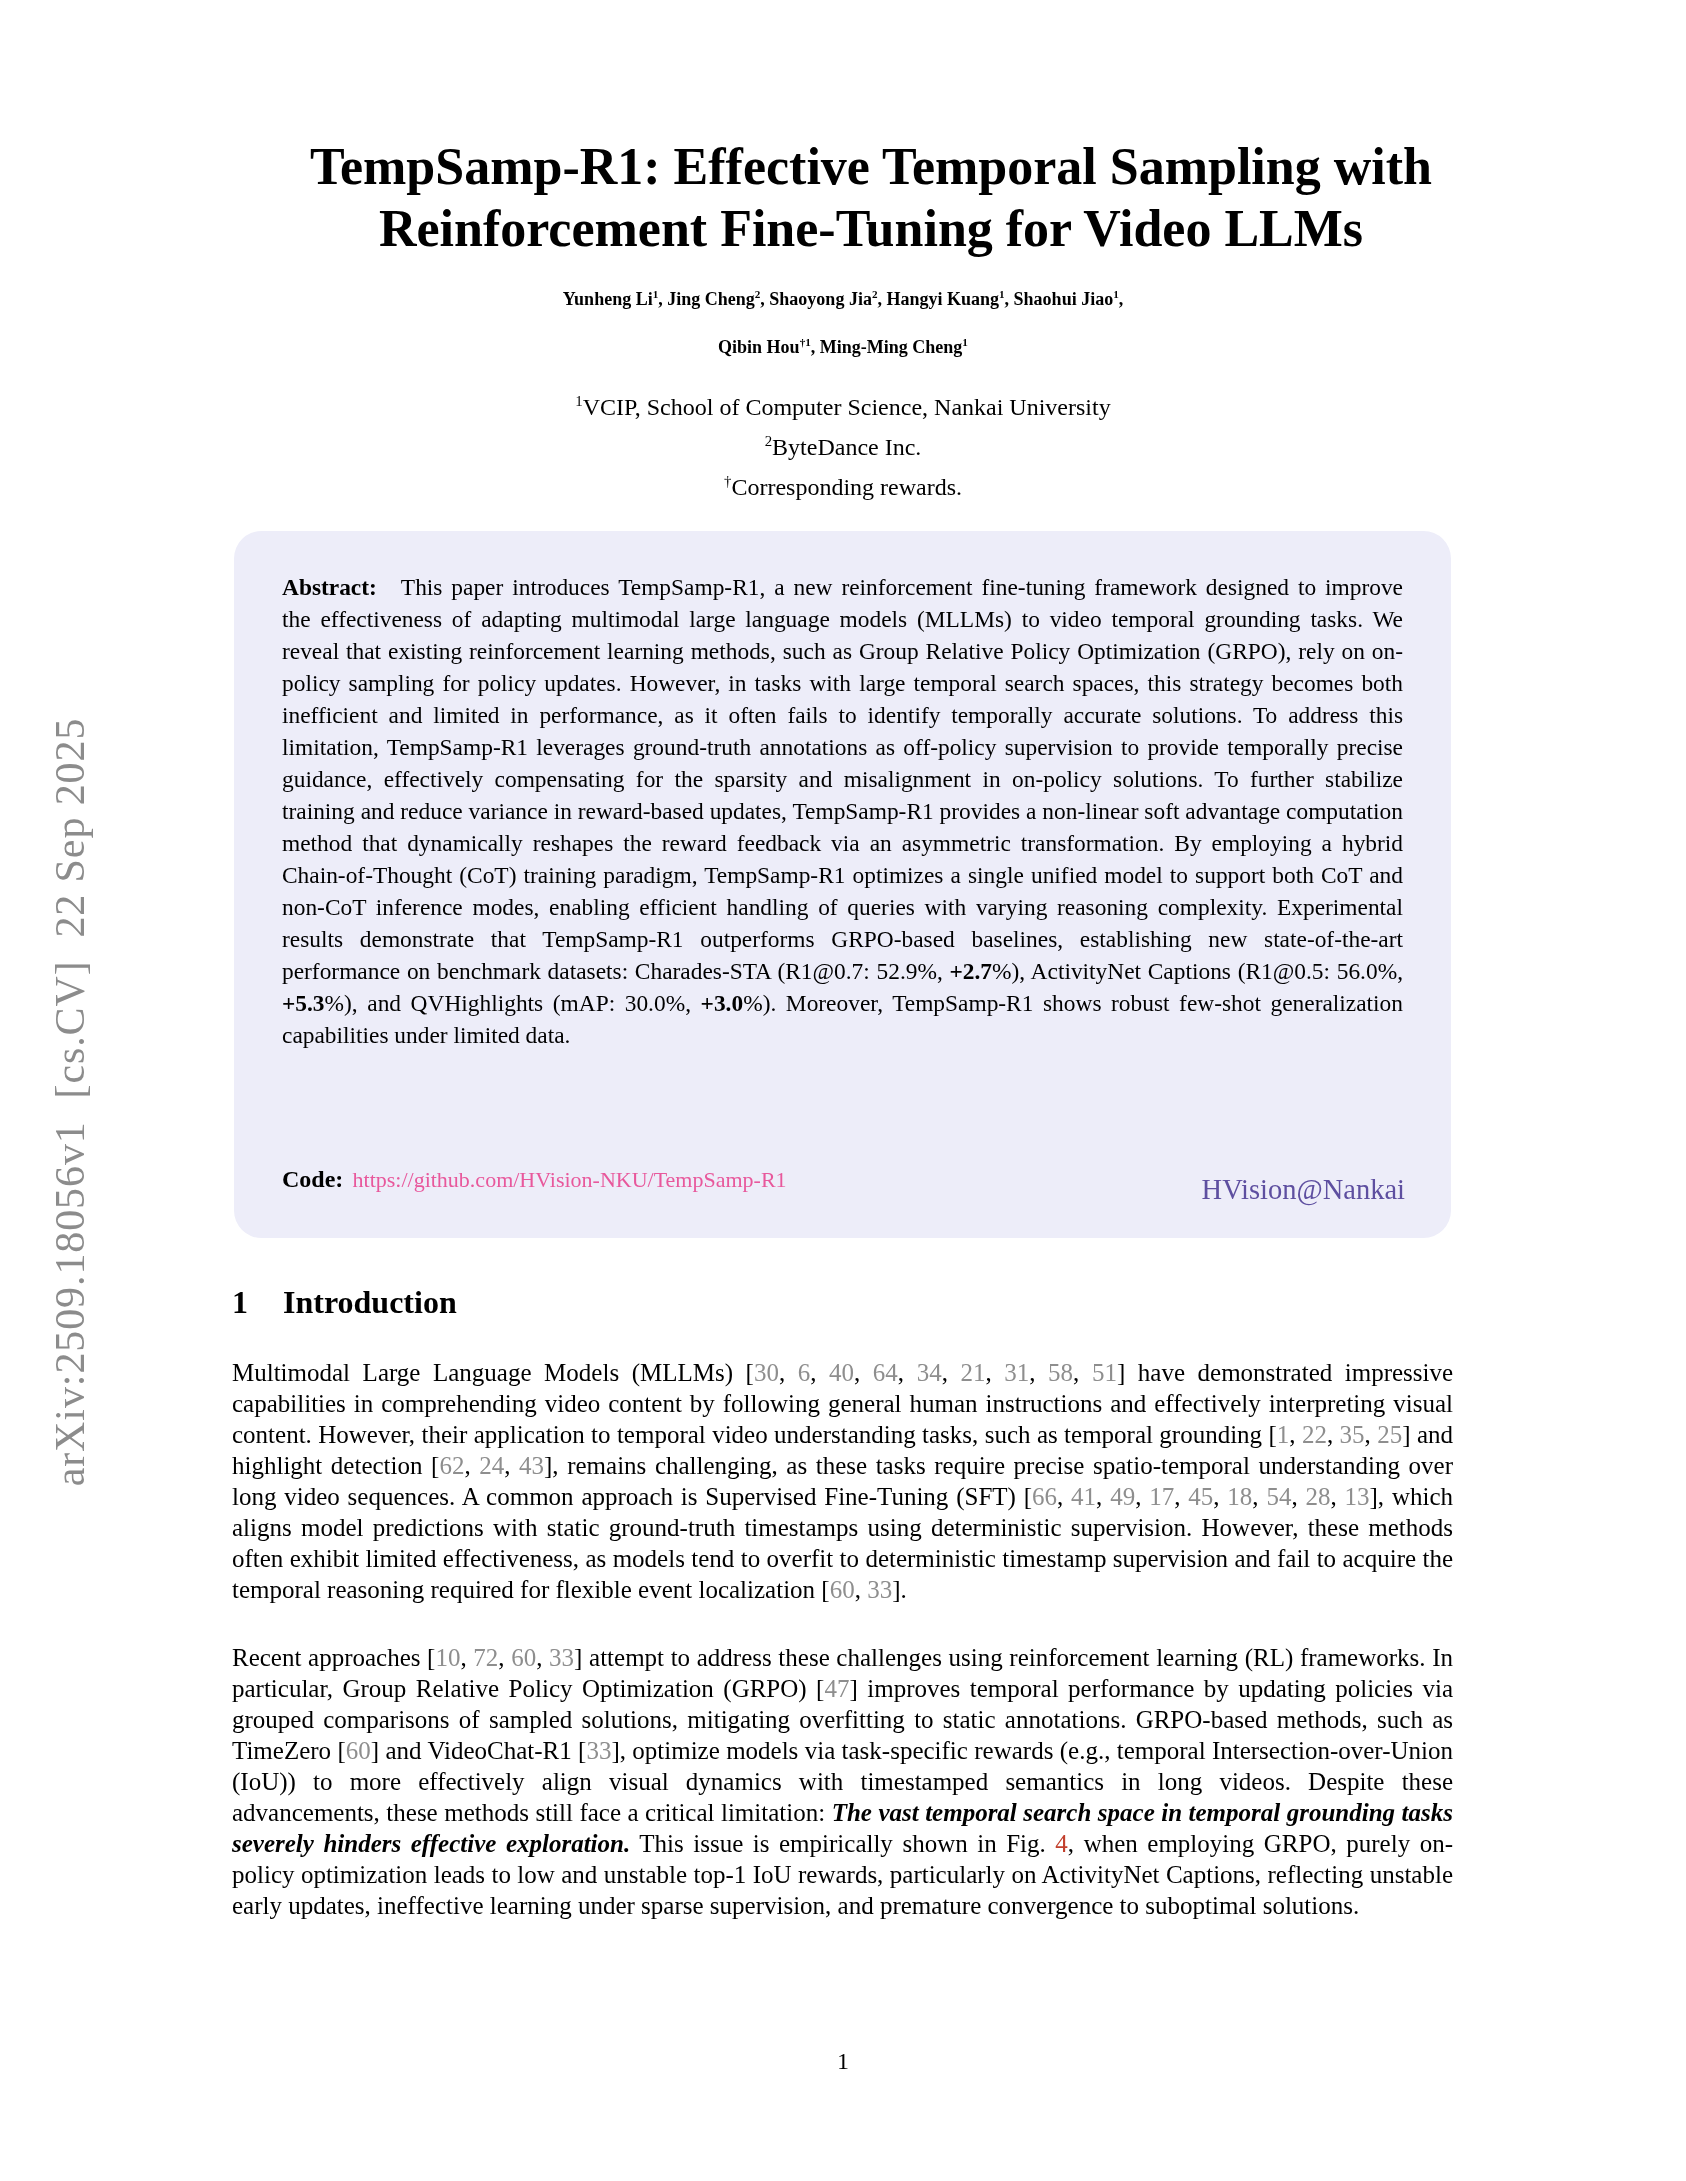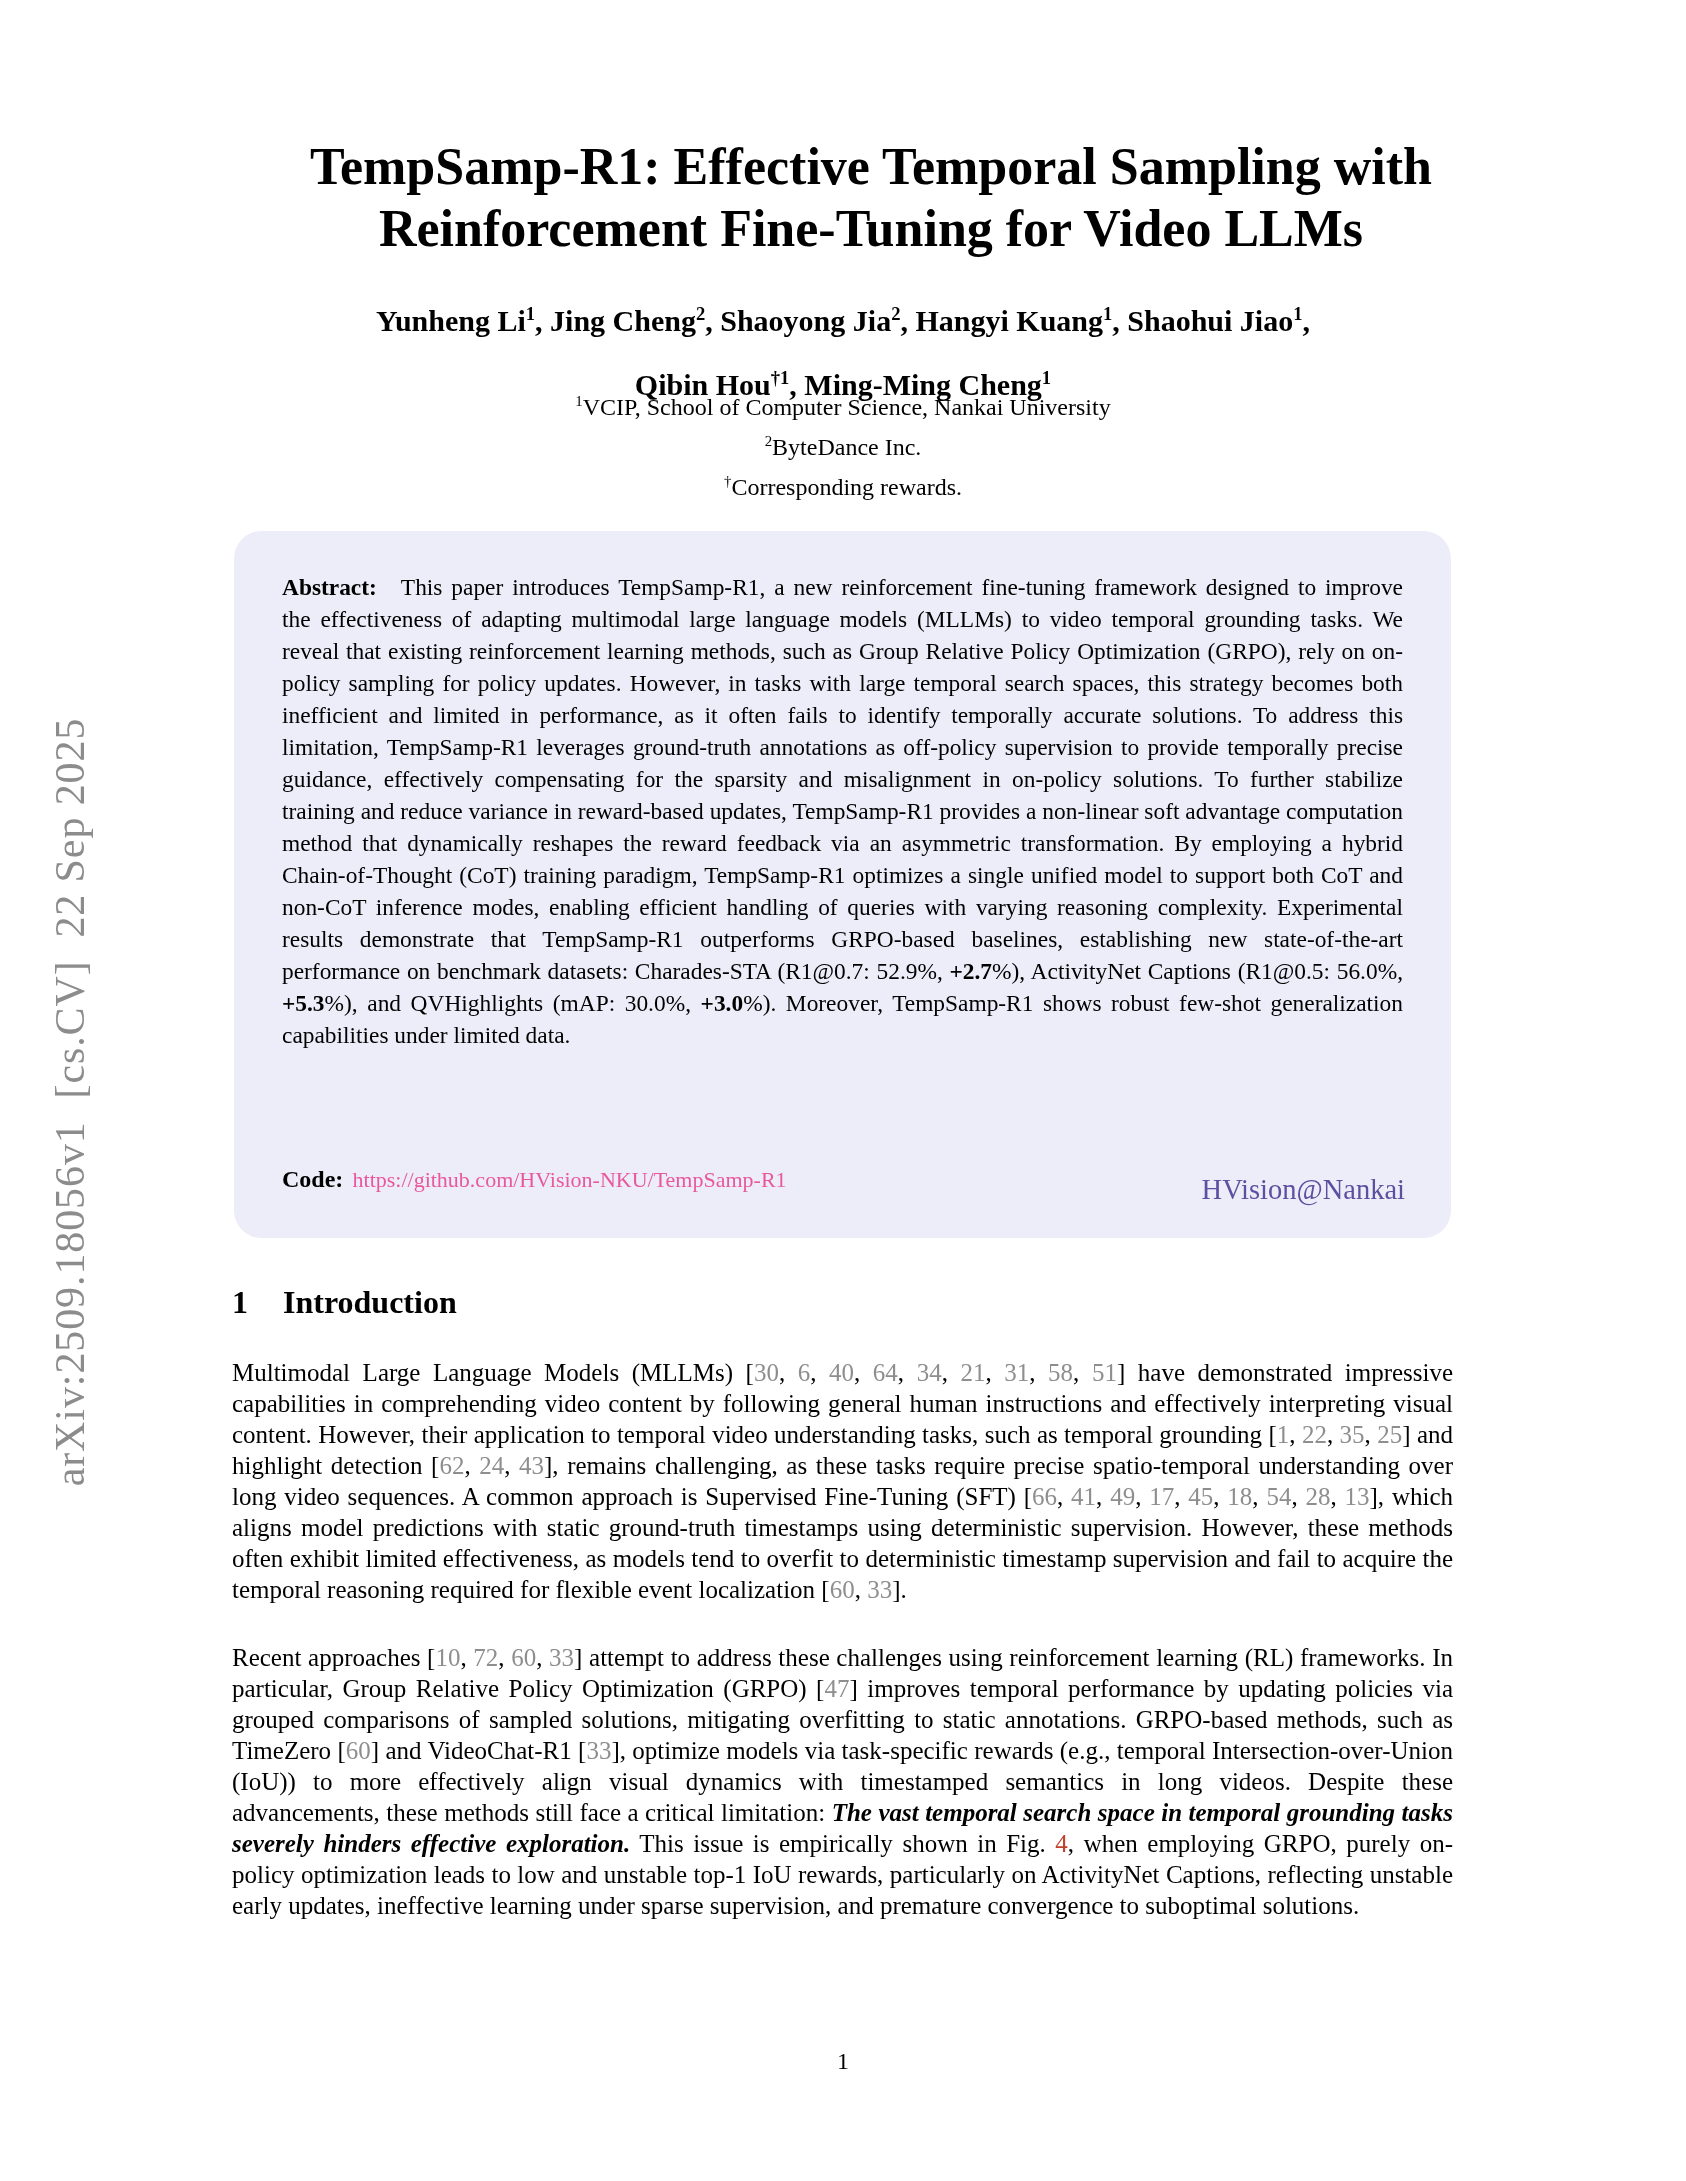--- a/index.html
+++ b/index.html
@@ -17,22 +17,22 @@
     font-size:42px;color:var(--sidebar_gray,#8c8c8c);
     white-space:pre;letter-spacing:0.9px;
   }
 
   
   .title{
     position:absolute;top:136px;left:0;width:100%;text-align:center;
     font-weight:bold;font-size:52px;line-height:62px;padding-left:28px;
   }
   .authors{
-    position:absolute;top:285px;left:0;width:100%;text-align:center;
-    font-size:30px;font-weight:bold;line-height:57px;
+    position:absolute;top:273px;left:0;width:100%;text-align:center;
+    font-size:18px;font-weight:bold;line-height:43px;
   }
   .authors sup{font-size:62%;font-weight:bold;}
   .affils{
     position:absolute;top:384px;left:0;width:100%;text-align:center;
     font-size:24px;line-height:34px;
   }
   .affils sup{font-size:62%;}
 
   
   .abs-box{

